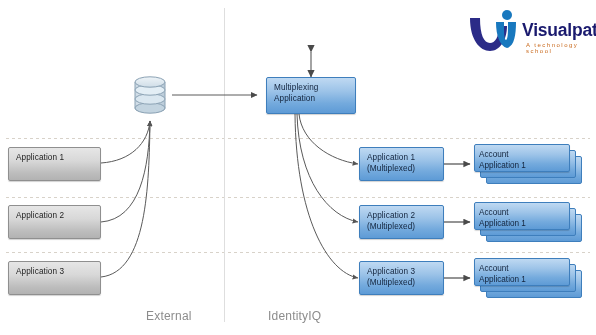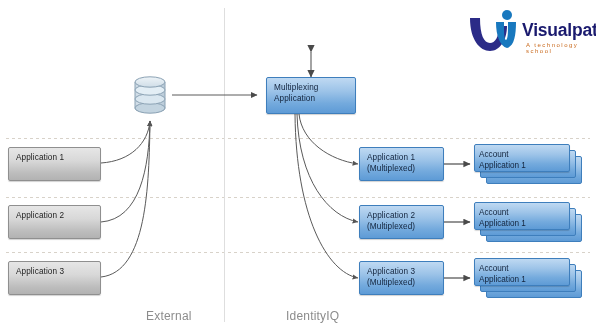--- a/index.html
+++ b/index.html
@@ -187,21 +187,21 @@
   </div>
 
   <div class="stack" style="left:474px;top:258px;width:112px;height:42px;">
     <div class="layer" style="left:12px;top:12px;width:96px;height:28px;"></div>
     <div class="layer" style="left:6px;top:6px;width:96px;height:28px;"></div>
     <div class="front" style="width:96px;height:28px;">Account
 Application 1</div>
   </div>
 
   <div class="zone-label" style="left:146px;top:309px;">External</div>
-  <div class="zone-label" style="left:272px;top:309px;padding-left:14px;">IdentityIQ</div>
+  <div class="zone-label" style="left:254px;top:309px;padding-left:14px;">IdentityIQ</div>
 
   <div id="logo">
     <svg width="56" height="50" viewBox="0 0 56 50">
       <path d="M4,12 C4,34 14,45 24,45 C34,45 41,34 41,20 L33,20 C33,31 29,37 24,37 C18,37 14,29 14,12 Z" fill="#2b2b87"></path>
       <path d="M30,16 C30,30 34,40 41,42 C48,40 50,30 50,16 L42,16 C42,27 42,33 40,34 C38,33 38,27 38,16 Z" fill="#1878be"></path>
       <circle cx="41" cy="9" r="5" fill="#1878be"></circle>
     </svg>
     <div class="brand">Visualpath</div>
     <div class="tag">A technology school</div>
   </div>

